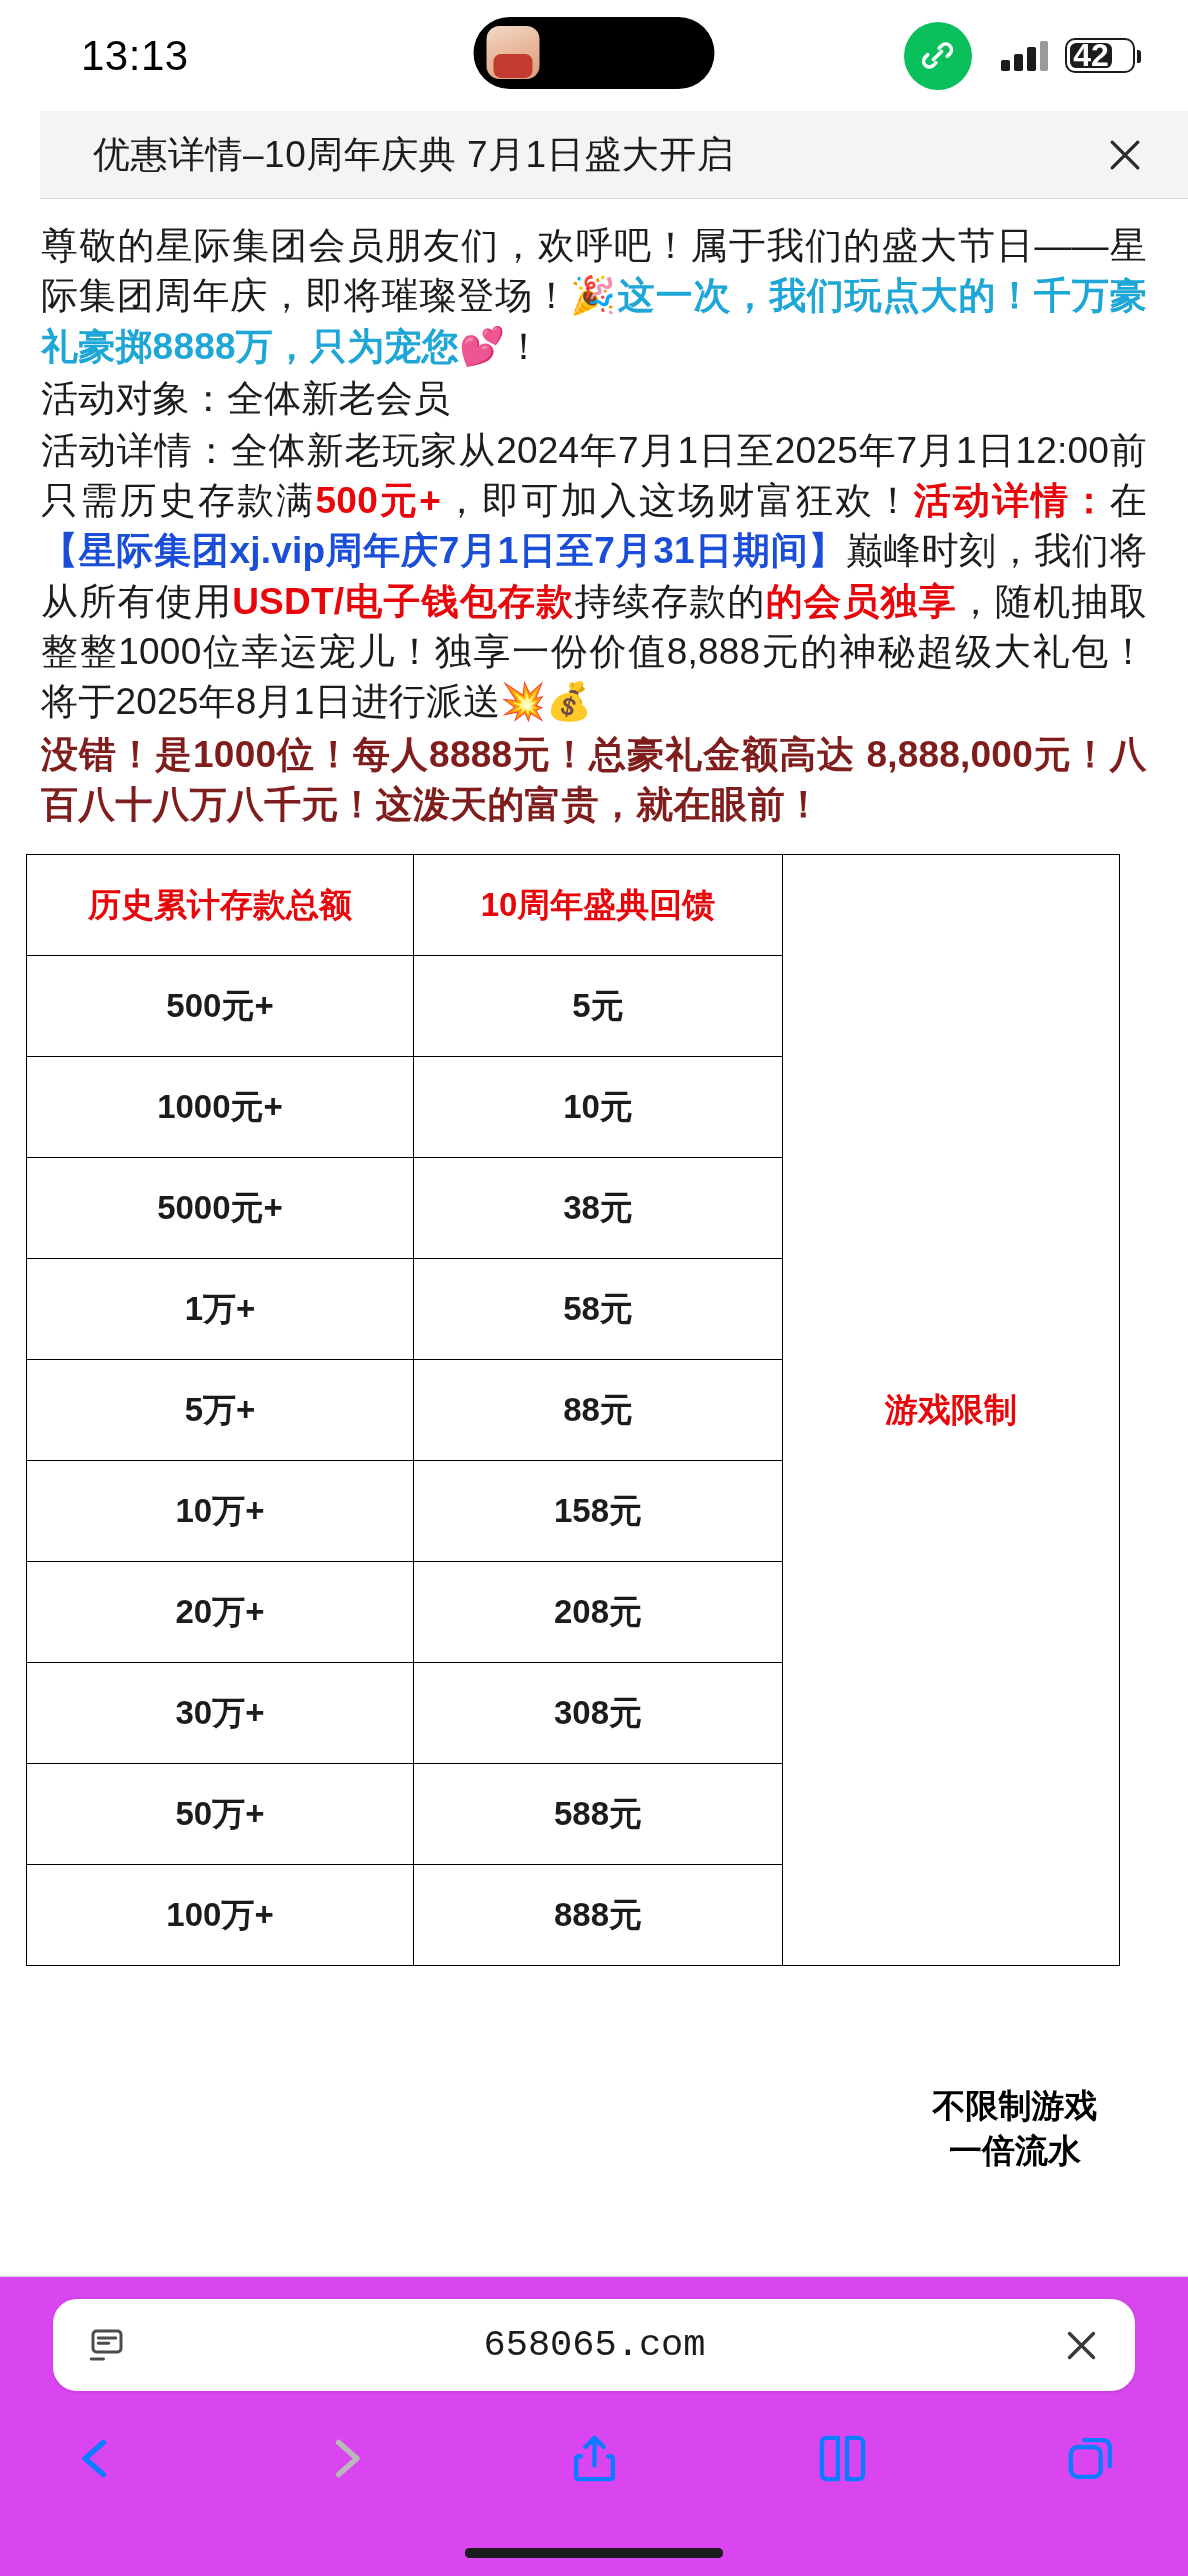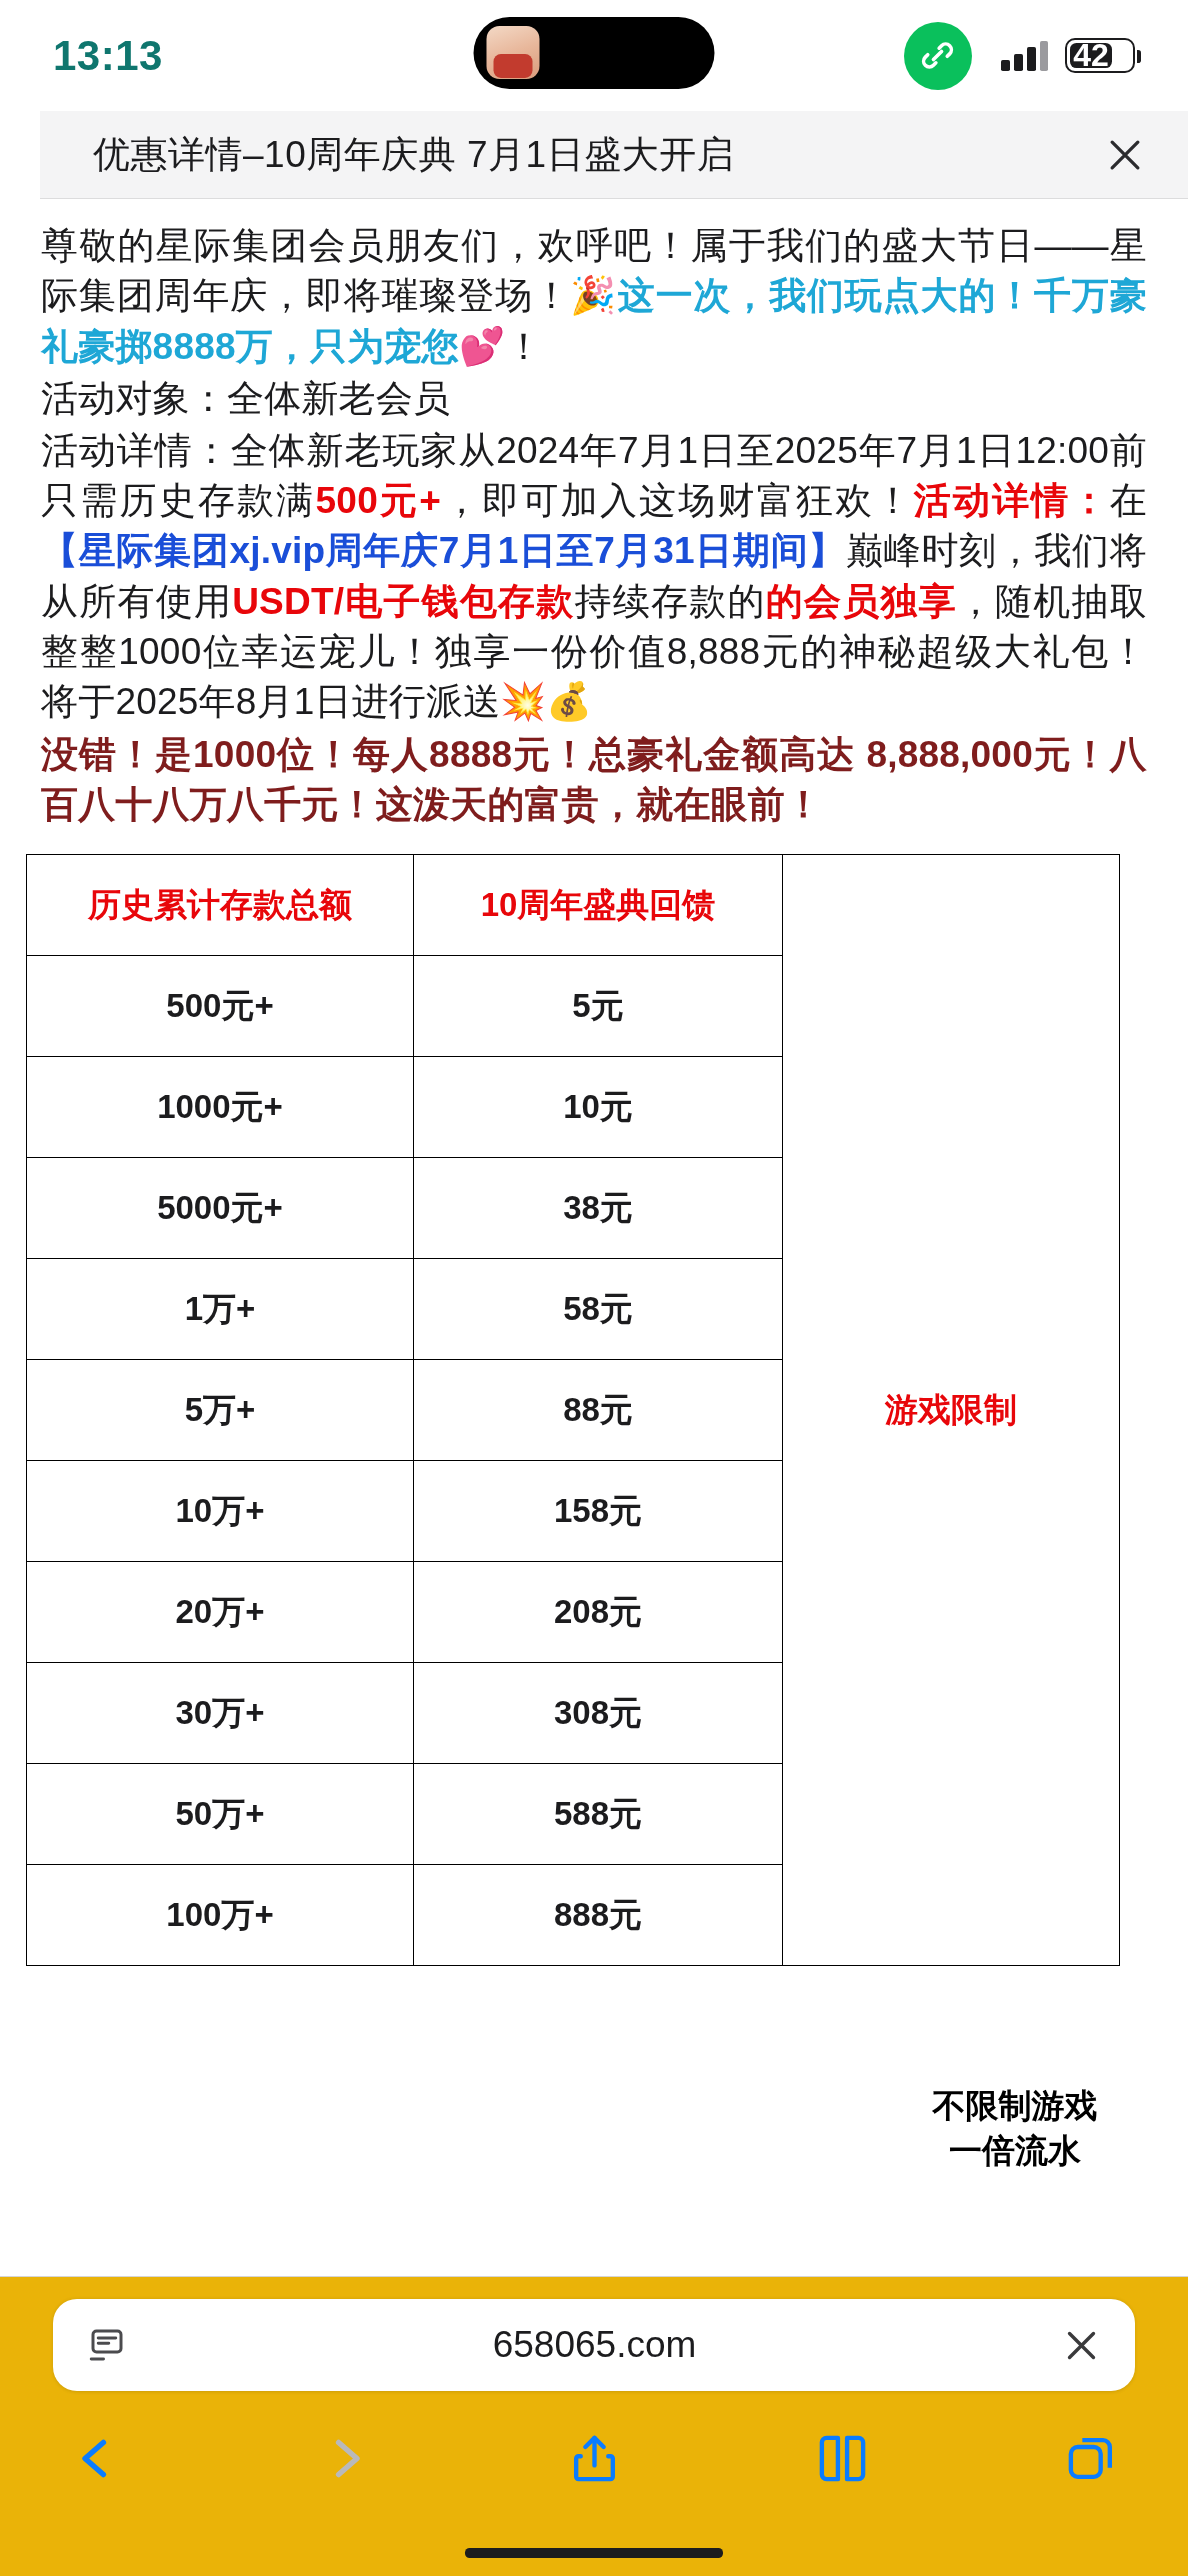--- a/index.html
+++ b/index.html
@@ -12,23 +12,24 @@
   body { position: relative; }
 
   
   .statusbar {
     height: 111px;
     display: flex; align-items: center; justify-content: space-between;
     padding: 0 53px;
     position: relative;
   }
   .status-time {
-    font-size: 42px; font-weight: bold; color: #0f766e;
+    font-size: 42px; font-weight: normal; color: #000000;
     letter-spacing: 0.5px;
     width: 212px;
+    margin-left: 28px;
   }
   .dynamic-island {
     position: absolute;
     left: 50%; transform: translateX(-50%);
     top: 16.6px;
     width: 241px; height: 72px;
     background: #000; border-radius: 36px;
     display: flex; align-items: center; padding-left: 13px;
   }
   .island-avatar {
@@ -127,24 +128,25 @@
     font-size: 33px;
     padding: 26px 3.7px;
   }
   .promo-table .col1 { width: 387px; }
   .promo-table .col2 { width: 369px; }
   .promo-table .col3 { width: 337px; }
 
   
   .browser-bottom {
     position: absolute; left: 0; right: 0; bottom: 0;
-    background: #eab308;
+    background: #d946ef;
     border-top: 0.9px solid #d5d5d7;
     padding-top: 22px;
     height: 300px;
+    font-family: Liberation Mono, monospace;
   }
   .urlbar {
     margin: 0 53px;
     height: 92px;
     background: #fff;
     border-radius: 24px;
     display: flex; align-items: center; justify-content: space-between;
     padding: 0 33px;
     box-shadow: 0 0.9px 3.7px rgba(0,0,0,0.12);
   }

